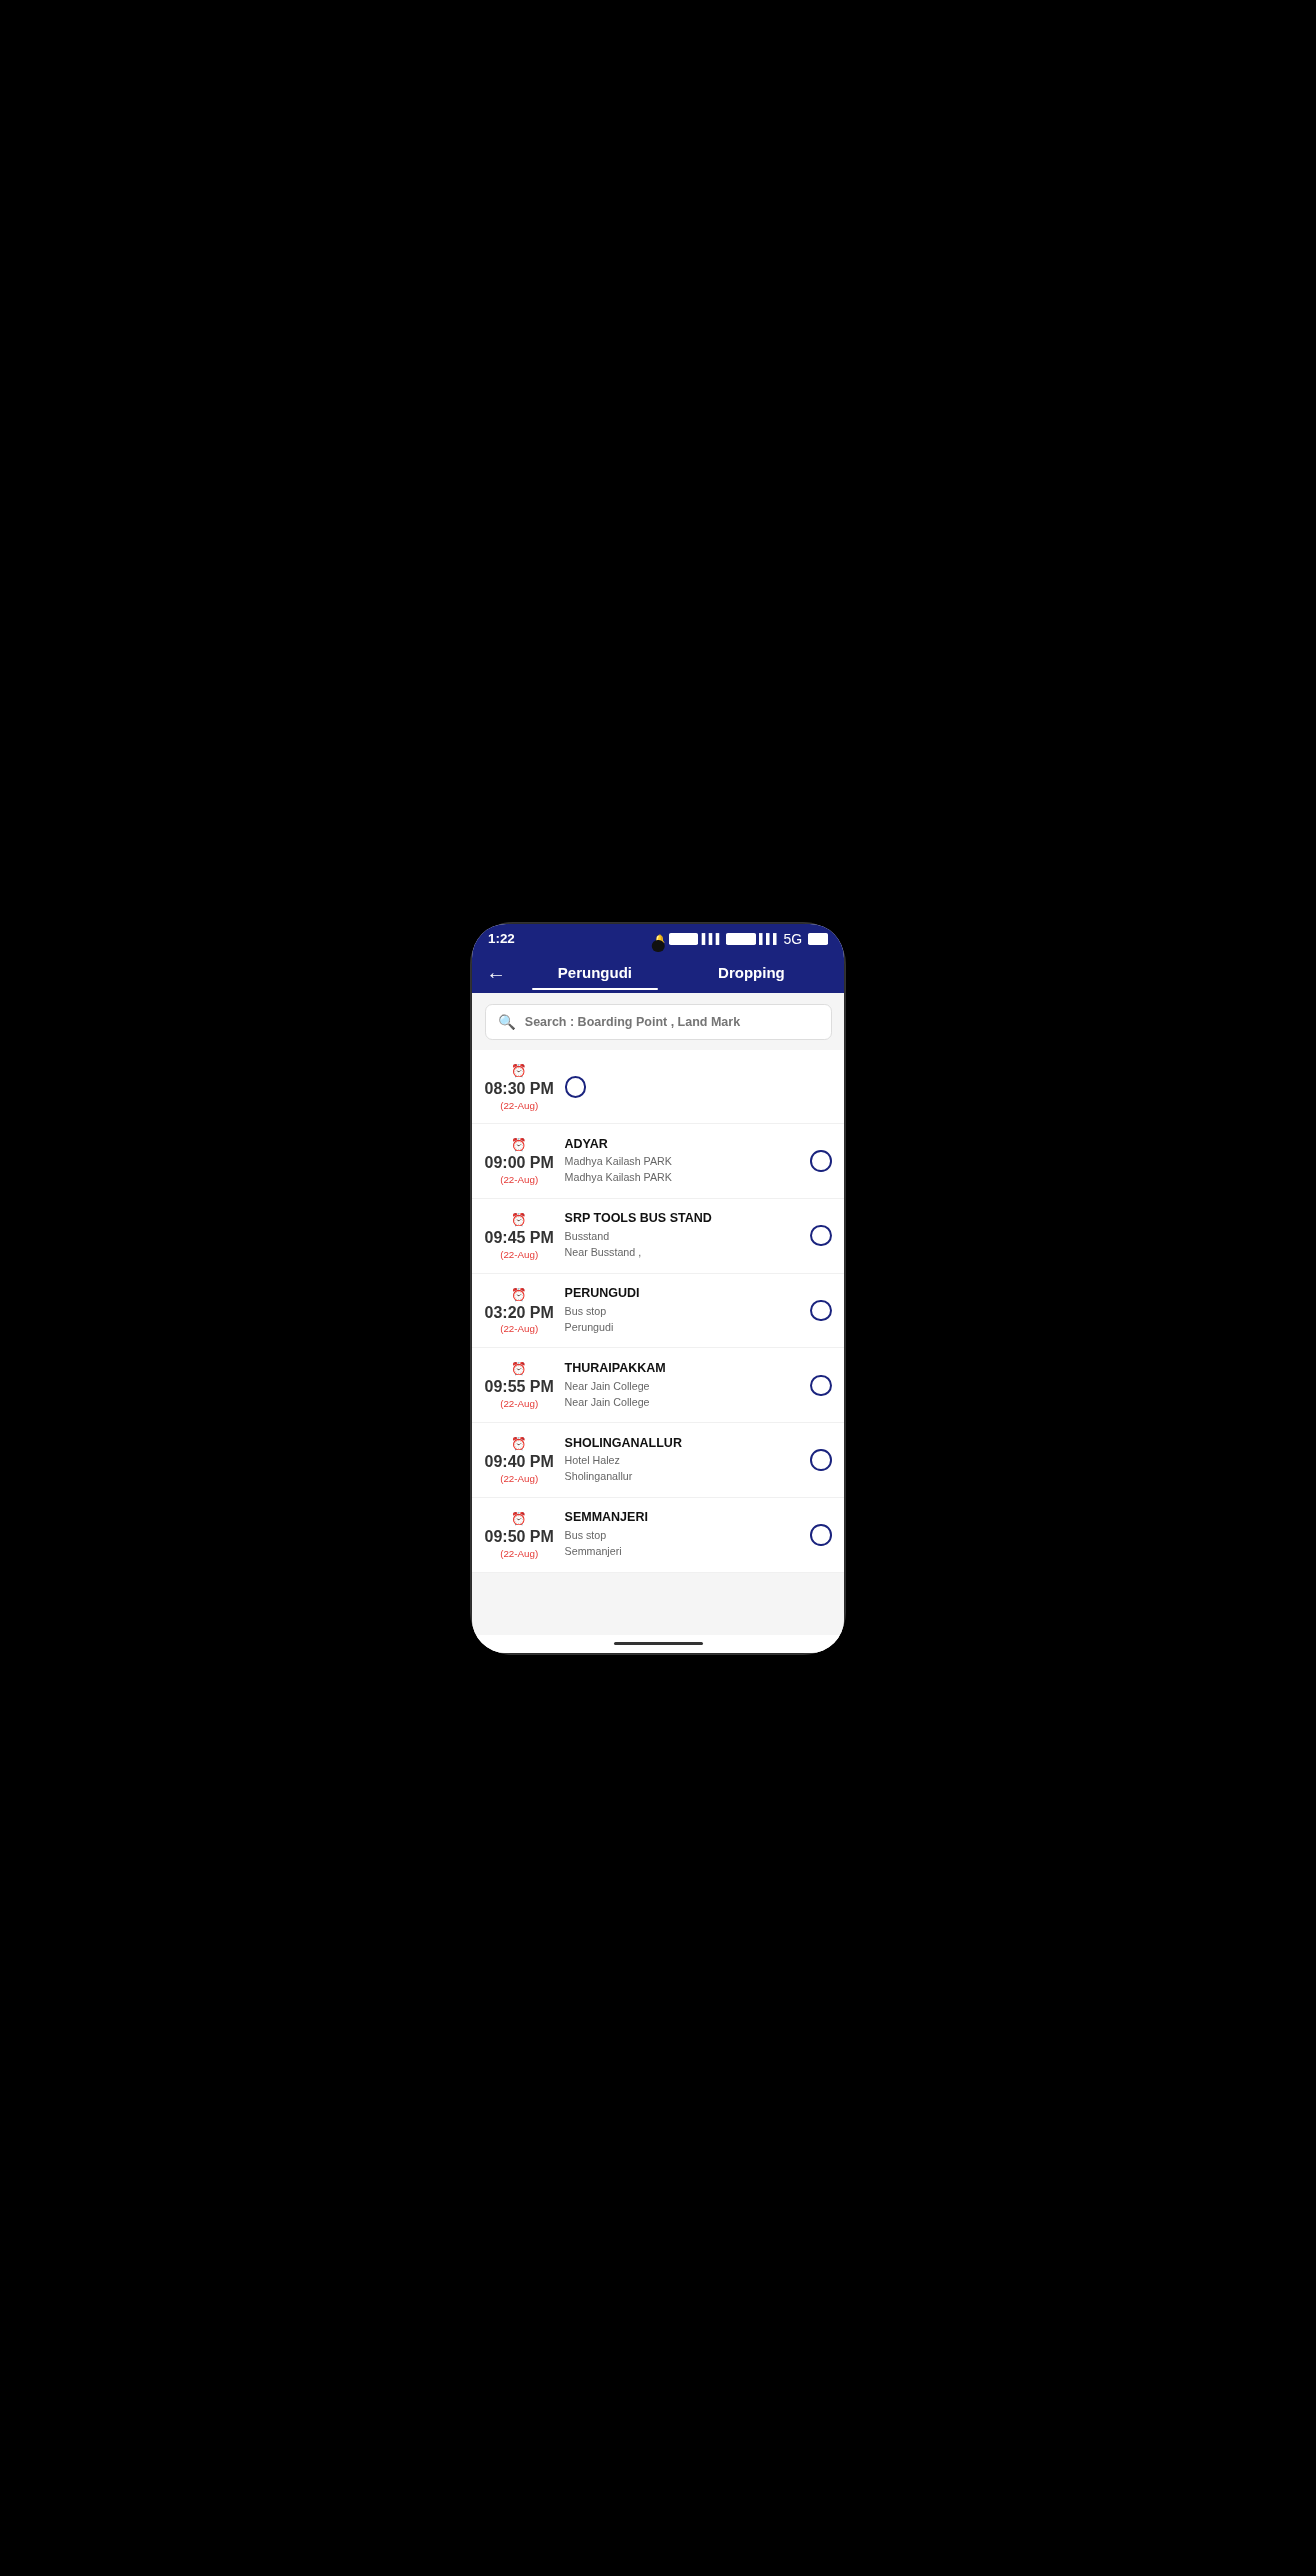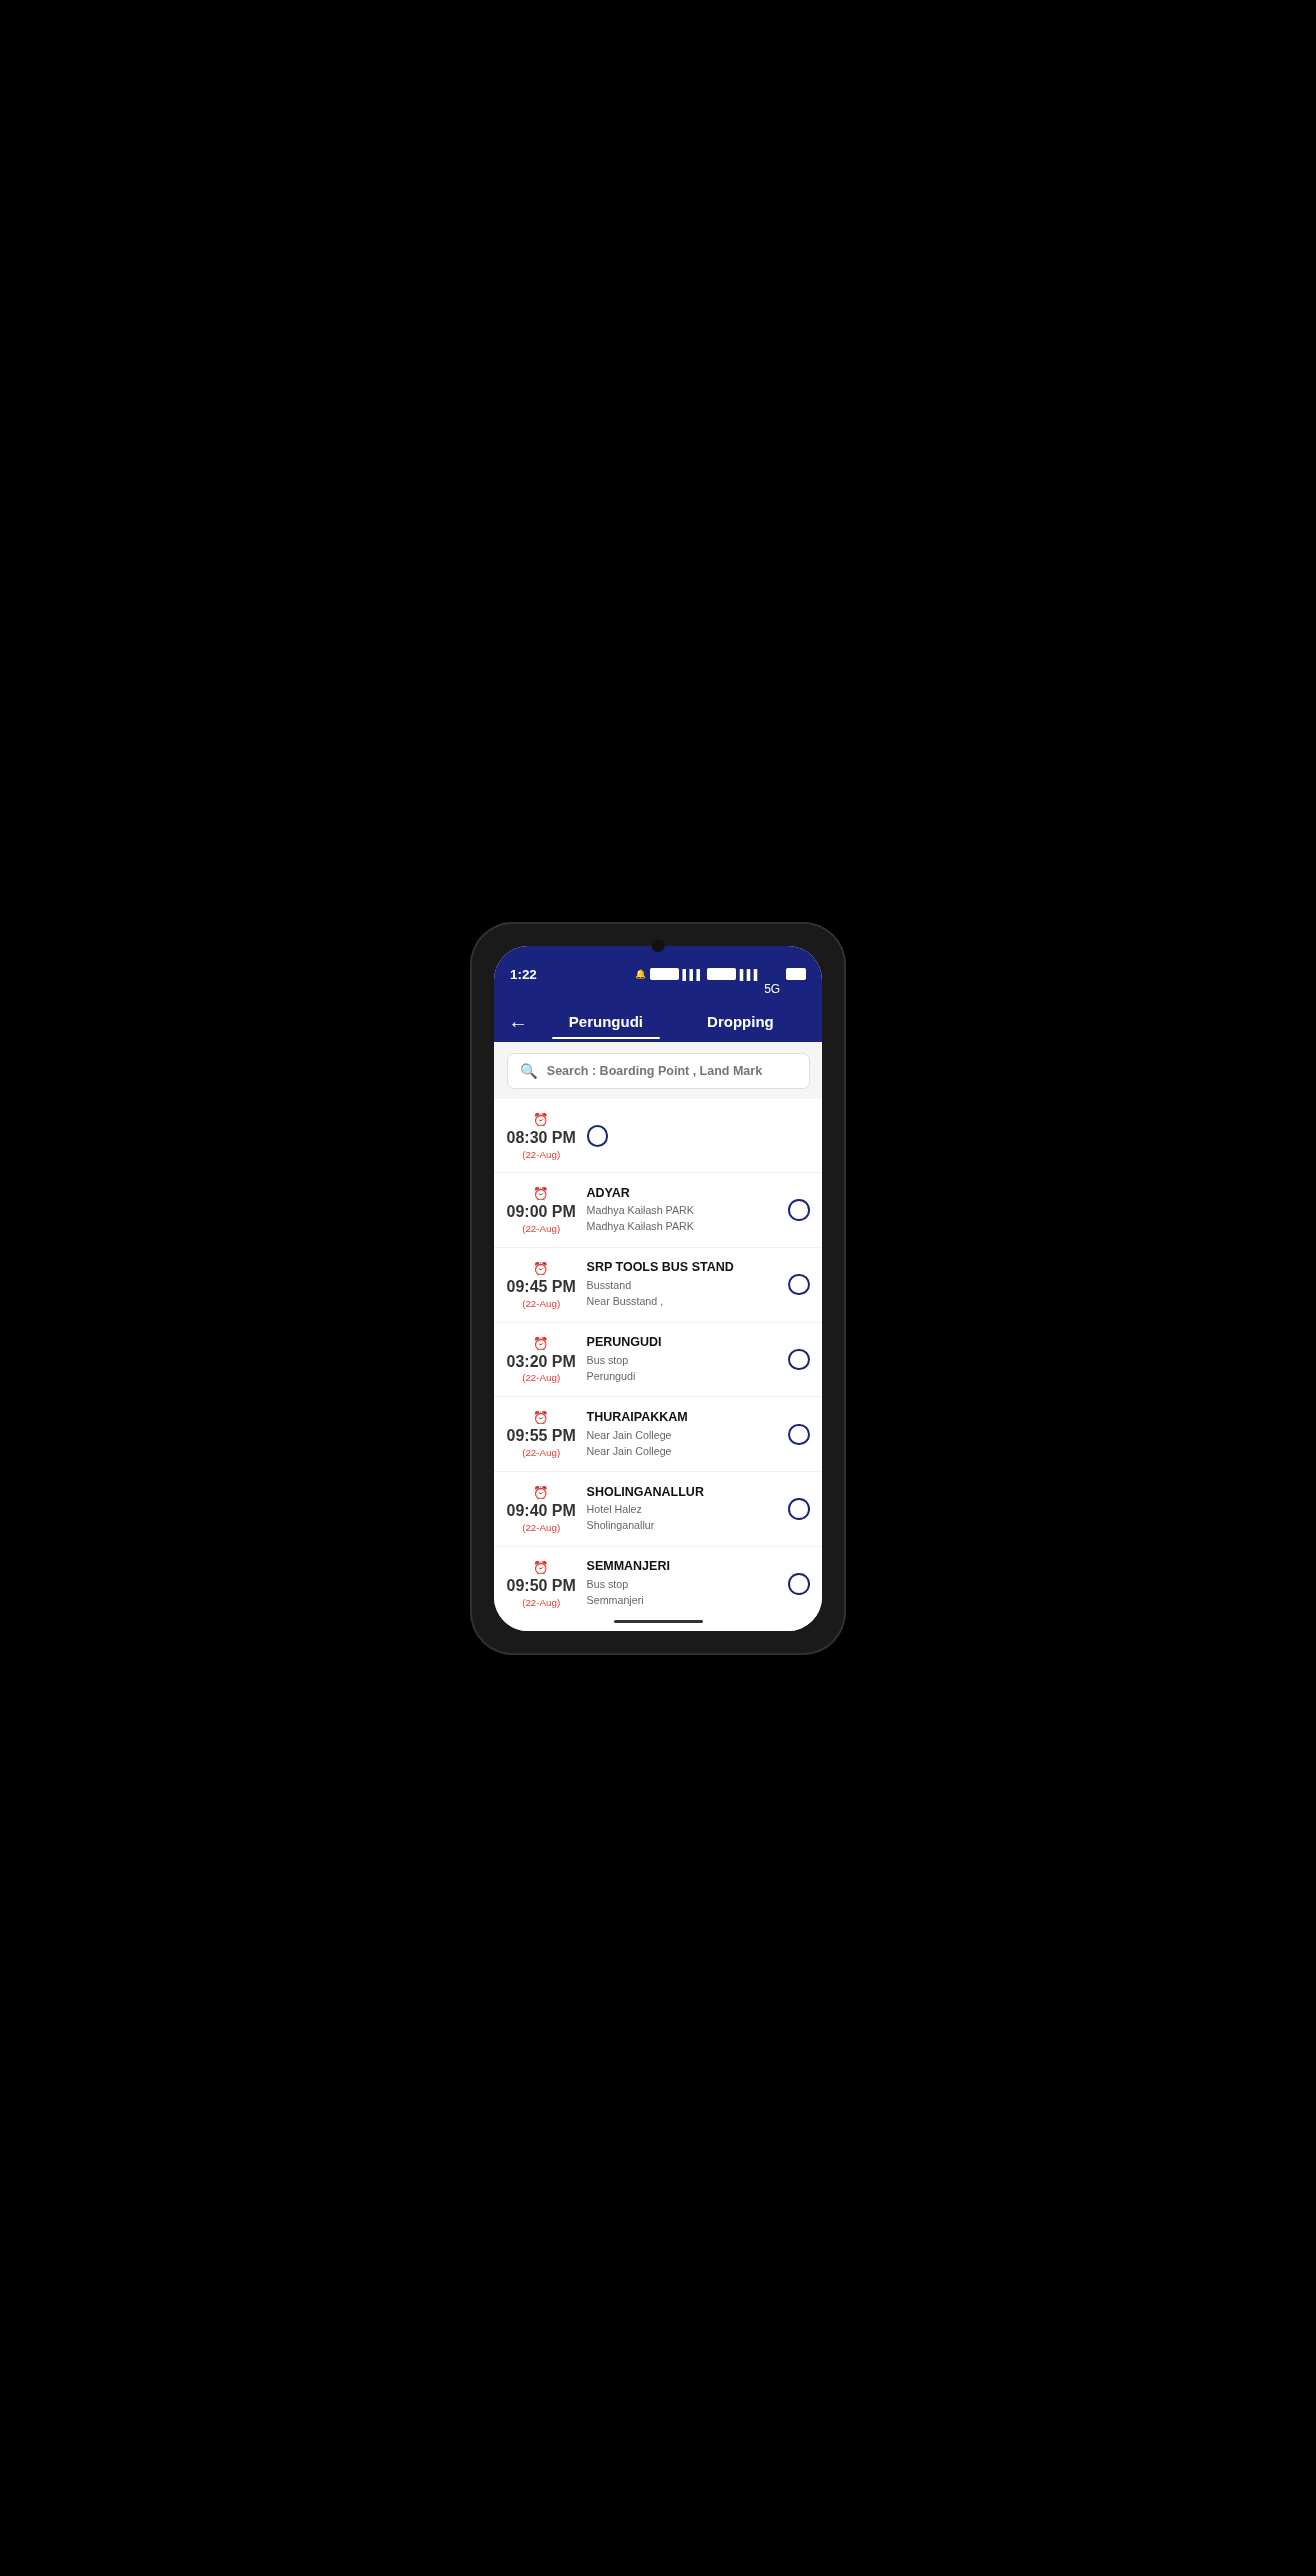--- a/index.html
+++ b/index.html
@@ -10,21 +10,21 @@
       align-items: center;
       min-height: 100vh;
       font-family: 'Segoe UI', Arial, sans-serif;
     }
 
     .phone-outer {
       width: 376px;
       height: 733px;
       background: #1a1a1a;
       border-radius: 43px;
-      padding: 24px;
+      padding: 2px;
       box-shadow: 0 0 54px rgba(0,0,0,0.8), inset 0 0 0 1.8px #333;
       position: relative;
     }
 
     .phone-inner {
       width: 100%;
       height: 100%;
       background: #fff;
       border-radius: 34px;
       overflow: hidden;
@@ -243,21 +243,21 @@
 
     <div class="status-bar">
       <span class="status-time">1:22</span>
       <div class="camera-notch"></div>
       <div class="status-icons">
         <span>🔔</span>
         <span class="vonr-badge">VoNR</span>
         <span style="font-size:9.8px;">▌▌▌</span>
         <span class="vonr-badge">VoNR</span>
         <span style="font-size:9.8px;">▌▌▌</span>
-        <span style="font-size:12px;color:#fff;margin-top:29px;">5G</span>
+        <span style="font-size:14px;color:#fff;">5G</span>
         <span class="battery">100</span>
       </div>
     </div>
 
     <div class="header-nav">
       <span class="back-btn">←</span>
       <div class="nav-tabs">
         <div class="nav-tab active">
           <span>Perungudi</span>
         </div>

